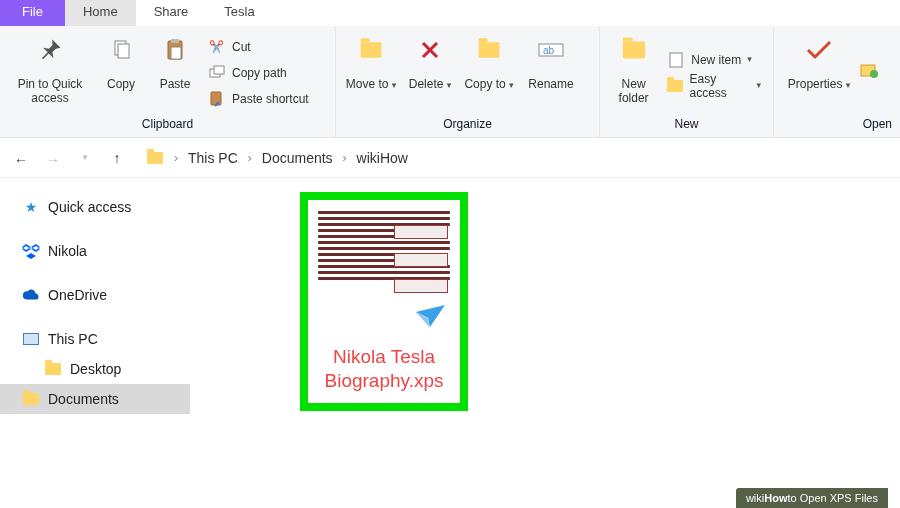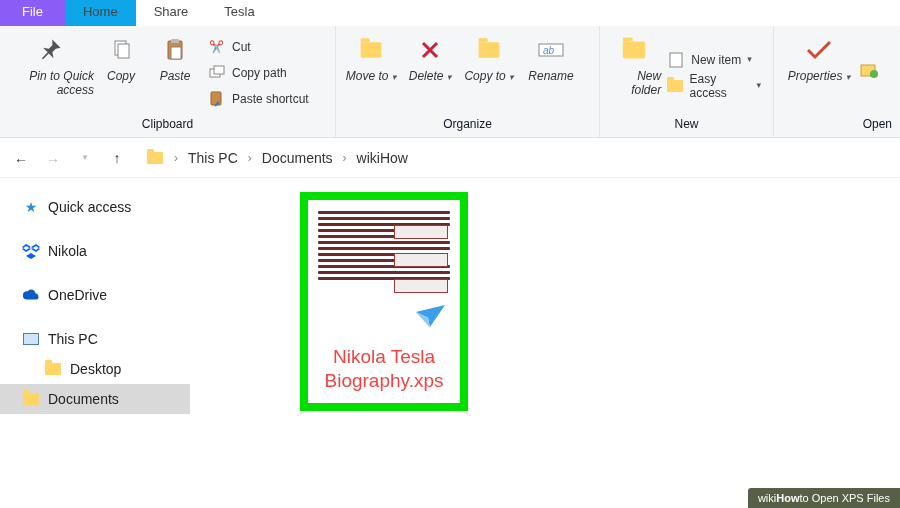--- a/index.html
+++ b/index.html
@@ -2,29 +2,29 @@
 <html><head>
 <meta charset="utf-8">
 <style>
   * { box-sizing: border-box; margin: 0; padding: 0; font-family: "Segoe UI", Arial, sans-serif; }
   body { width: 900px; height: 508px; background: #fff; overflow: hidden; position: relative; }
 
   
   .tabstrip { height: 26px; background: #fff; display: flex; align-items: stretch; font-size: 13px; }
   .tab { padding: 4px 18px 0 18px; color: #444; cursor: default; }
   .tab.file { background: #8b5cf6; color: #fff; padding: 4px 22px 0 22px; }
-  .tab.active { background: #0ea5e9; }
+  .tab.active { background: #e5e5e5; }
   .tab:not(.file):not(.active) { }
 
   
   .ribbon { height: 112px; background: #f5f6f7; border-bottom: 1px solid #e1e1e1; display: flex; align-items: stretch; }
   .rgroup { display: flex; flex-direction: column; justify-content: space-between; padding: 4px 6px 2px 6px; border-right: 1px solid #e5e5e5; }
   .rgroup .btns { flex: 1; display: flex; align-items: center; }
   .rgroup .label { text-align: center; font-size: 12px; color: #0f172a; padding: 2px 0 4px 0; }
-  .bigbtn { width: 66px; height: 84px; display: flex; flex-direction: column; align-items: center; justify-content: flex-start; text-align: right; font-size: 12px; color: #333; padding-top: 4px; gap: 4px; cursor: default; font-style: italic; }
+  .bigbtn { width: 66px; height: 84px; display: flex; flex-direction: column; align-items: center; justify-content: flex-start; text-align: center; font-size: 12px; color: #333; padding-top: 4px; gap: 12px; cursor: default; }
   .bigbtn .ico { width: 30px; height: 30px; display: flex; align-items: center; justify-content: center; }
   .smallcol { display: flex; flex-direction: column; justify-content: center; gap: 4px; padding: 2px 6px; }
   .smallrow { display: flex; align-items: center; gap: 6px; font-size: 12px; color: #333; height: 22px; cursor: default; }
   .smallrow .sico { width: 18px; height: 18px; display: flex; align-items: center; justify-content: center; }
   .arrow { font-size: 9px; color: #555; line-height: 1; }
 
   
   .navbar { height: 40px; display: flex; align-items: center; gap: 14px; padding: 0 12px; font-size: 14px; color: #333; border-bottom: 1px solid #f0f0f0; }
   .navbtn { width: 18px; text-align: center; color: #333; cursor: default; }
   .navbtn.dis { color: #b8b8b8; }
@@ -43,21 +43,21 @@
   .content { flex: 1; position: relative; padding: 14px 0 0 110px; }
   .filecard { width: 168px; border: 8px solid #00e000; background: #fff; padding: 8px 10px 10px 10px; }
   .doc-thumb { width: 100%; height: 128px; position: relative; }
   .doc-thumb .line { height: 3px; background: #6b2b2b; margin: 3px 0; border-radius: 1px; }
   .doc-thumb .line.short { width: 60%; }
   .doc-thumb .blk { position: absolute; right: 2px; width: 54px; height: 14px; border: 1px solid #9a3b3b; background: #f3ecec; }
   .doc-thumb .plane { position: absolute; right: 6px; bottom: 4px; font-size: 26px; color: #3aa0e8; transform: rotate(8deg); }
   .filecard .fname { text-align: center; font-size: 19px; color: #ef4444; padding-top: 6px; line-height: 1.25; }
 
   
-  .wikibadge { position: absolute; right: 0; bottom: 0; height: 20px; background: #566047; color: #fff; font-size: 11px; display: flex; align-items: center; padding: 0 10px; border-top-left-radius: 3px; }
+  .wikibadge { position: absolute; right: 12px; bottom: 0; height: 20px; background: #566047; color: #fff; font-size: 11px; display: flex; align-items: center; padding: 0 10px; border-top-left-radius: 3px; }
   .wikibadge b { font-weight: 700; }
 
   .folder-glyph { width:16px; height:12px; background:#ffd567; border-radius:1px; position:relative; }
   .folder-glyph::before { content:""; position:absolute; top:-3px; left:0; width:7px; height:3px; background:#ffd567; border-radius:1px 1px 0 0; }
 
   .monitor-glyph { width:16px; height:12px; border:1px solid #4a7db5; background:#cfe4f7; }
 </style>
 </head>
 <body>
 

